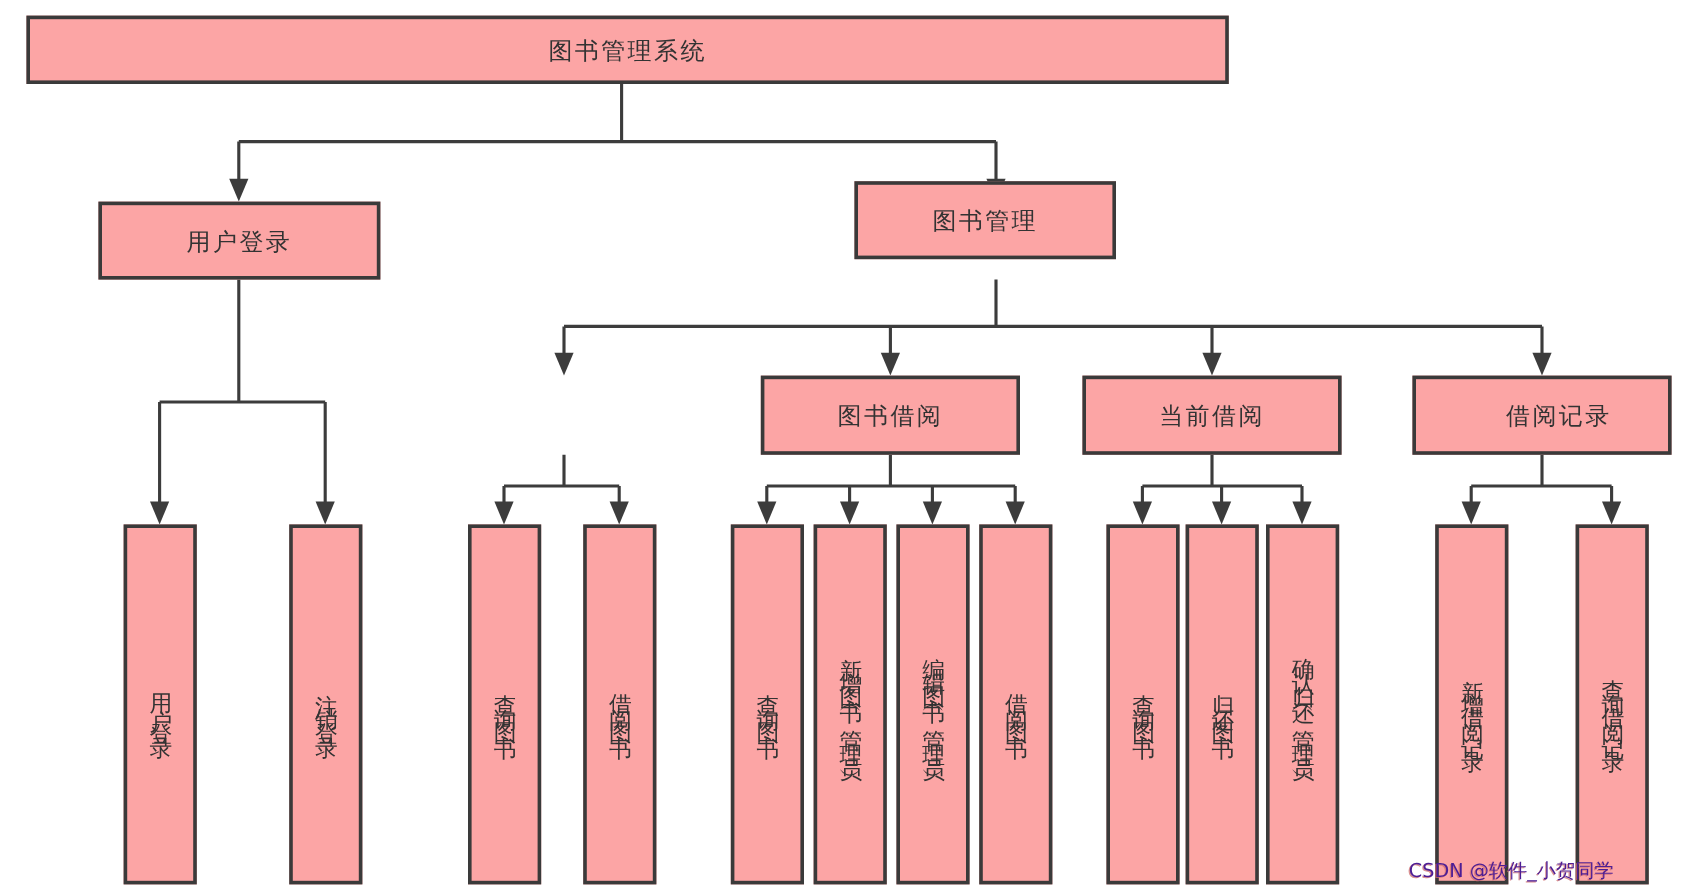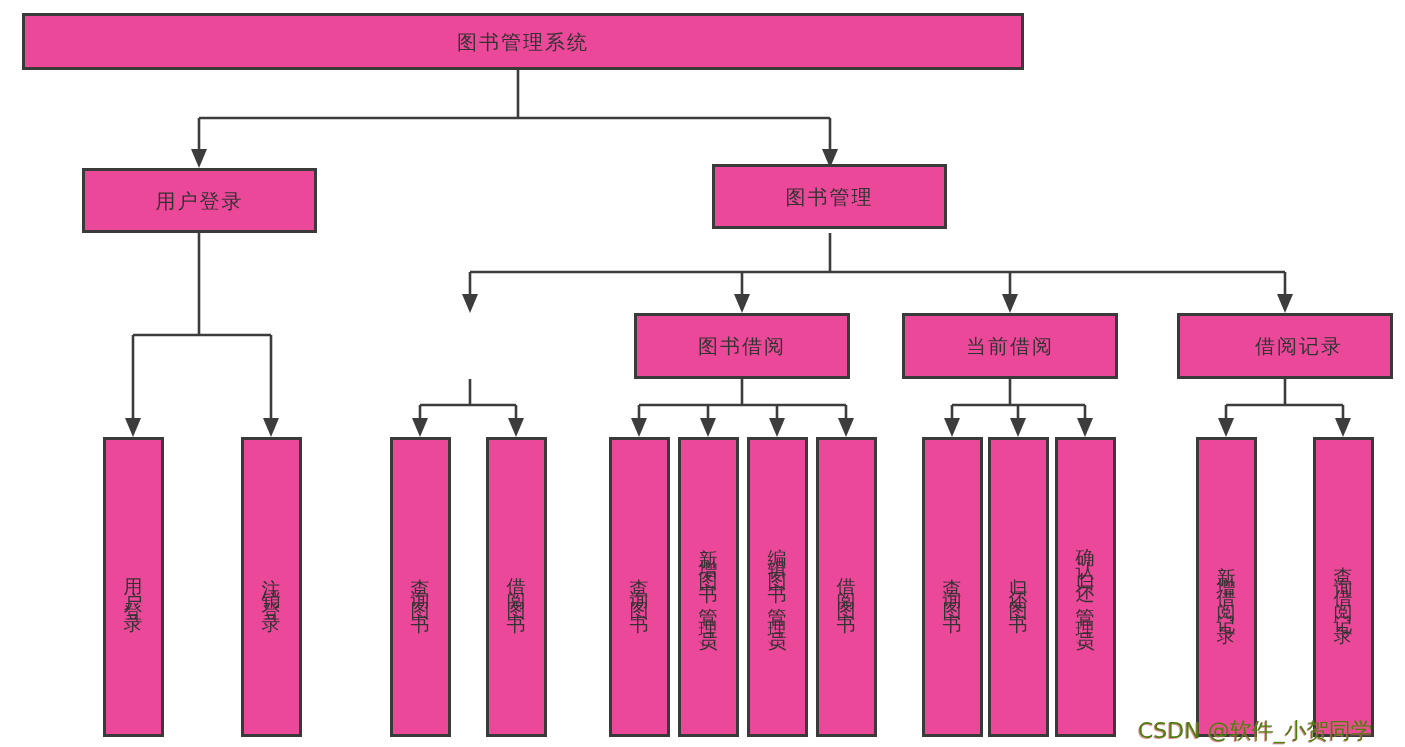--- a/index.html
+++ b/index.html
@@ -7,21 +7,21 @@
     position:relative;
     width:1405px;height:747px;
     background:#ffffff;
     font-family:"DejaVu Sans","Liberation Sans",sans-serif;
     overflow:hidden;
   }
   #connectors{position:absolute;left:0;top:0;width:1405px;height:747px;}
   .node{
     position:absolute;
     box-sizing:border-box;
-    background:#ec4899;
+    background:#fca5a5;
     border:3px solid #3a3a3a;
     color:#333333;
     display:flex;
     align-items:center;
     justify-content:center;
     text-align:center;
   }
   .h-node{
     font-size:20px;
     letter-spacing:2px;
@@ -32,25 +32,25 @@
     top:437px;
     height:300px;
     font-size:19px;
     letter-spacing:12px;
     writing-mode:vertical-rl;
     text-orientation:mixed;
     line-height:61px;
   }
   .watermark{
     position:absolute;
-    left:1138px;
+    left:1174px;
     top:716px;
     width:222px;
-    font-size:22px;
-    color:#4d7c0f;
+    font-size:16px;
+    color:#4c1d95;
     text-shadow:-1px 1px 0 rgba(205,110,110,0.75);
     white-space:nowrap;
     z-index:5;
   }
 </style>
 </head>
 <body>
 
 <div id="stage">
 
@@ -82,21 +82,21 @@
       <polygon points="1010,418 1026,418 1018,437"></polygon>
       <polygon points="1077,418 1093,418 1085,437"></polygon>
       <polygon points="1218,418 1234,418 1226,437"></polygon>
       <polygon points="1335,418 1351,418 1343,437"></polygon>
     </g>
   </svg>
 
   <div class="node h-node" style="left:22px;top:13px;width:1002px;height:57px;">图书管理系统</div>
 
   <div class="node h-node" style="left:82px;top:168px;width:235px;height:65px;">用户登录</div>
-  <div class="node h-node" style="left:712px;top:164px;width:235px;height:65px;">图书管理</div>
+  <div class="node h-node" style="left:712px;top:151px;width:218px;height:65px;">图书管理</div>
 
   <div class="node h-node" style="left:634px;top:313px;width:216px;height:66px;">图书借阅</div>
   <div class="node h-node" style="left:902px;top:313px;width:216px;height:66px;">当前借阅</div>
   <div class="node h-node" style="left:1177px;top:313px;width:216px;height:66px;padding-left:28px;">借阅记录</div>
 
   <div class="node leaf" style="left:103px;">用户登录</div>
   <div class="node leaf" style="left:241px;">注销登录</div>
 
   <div class="node leaf" style="left:390px;">查询图书</div>
   <div class="node leaf" style="left:486px;">借阅图书</div>

